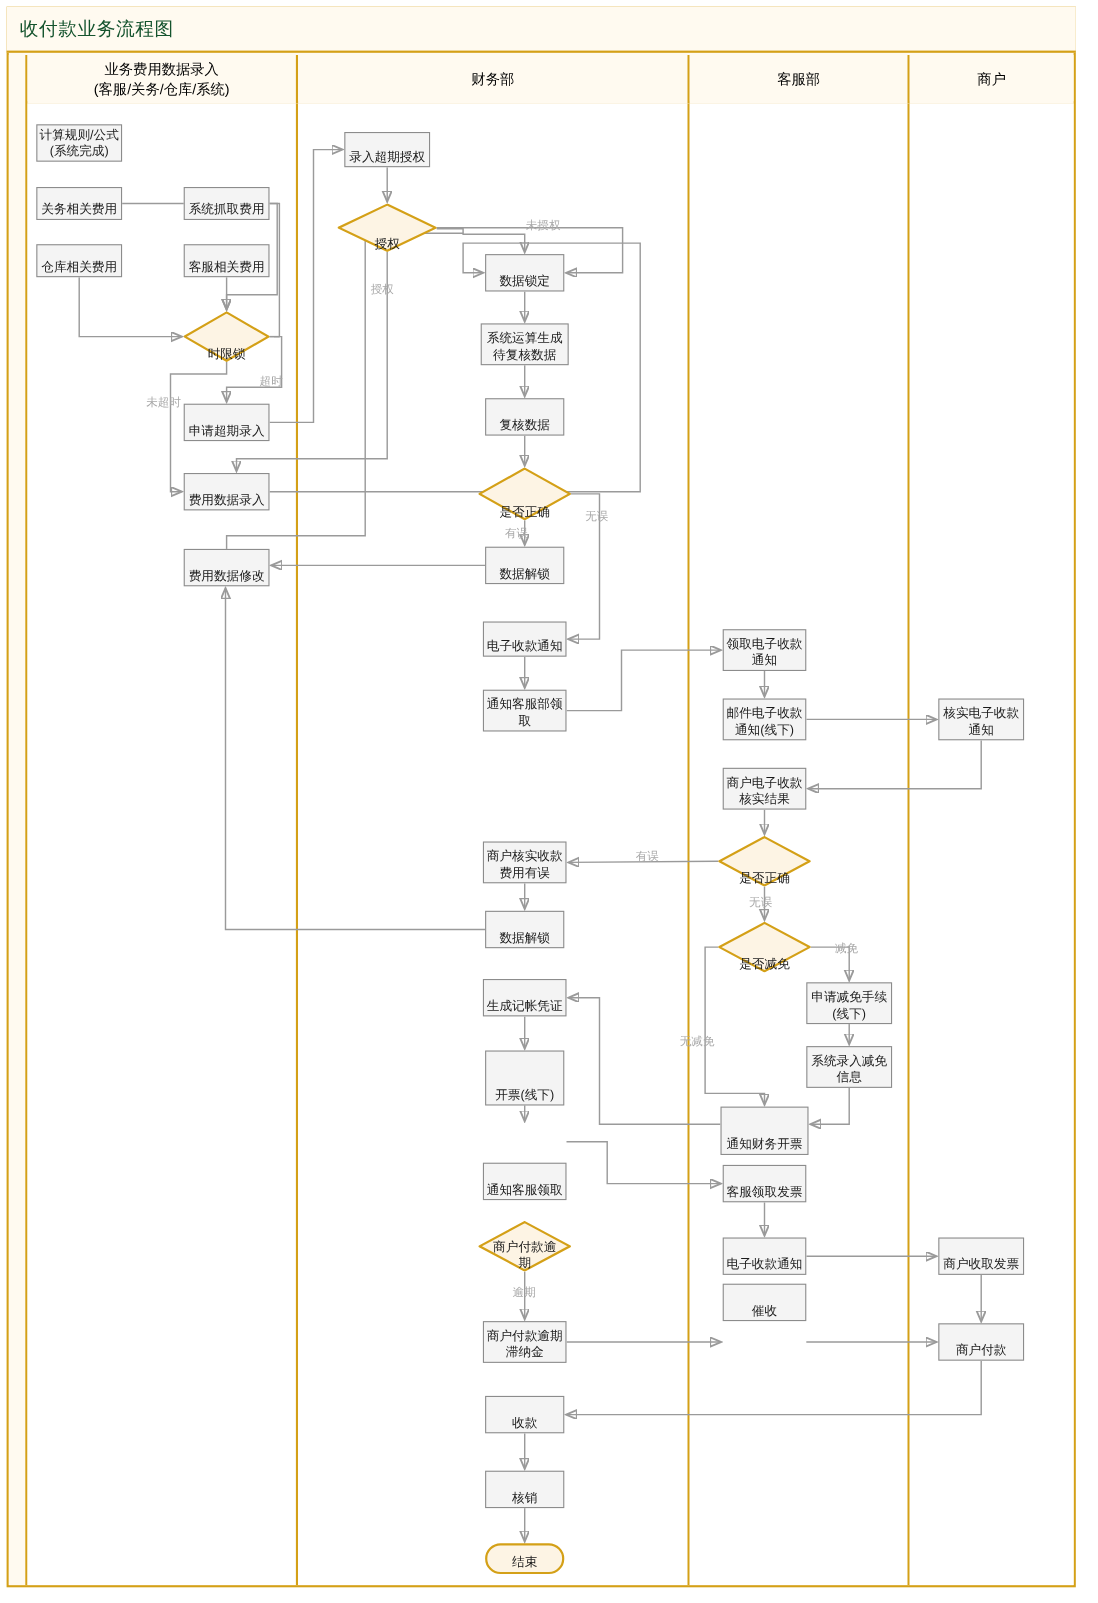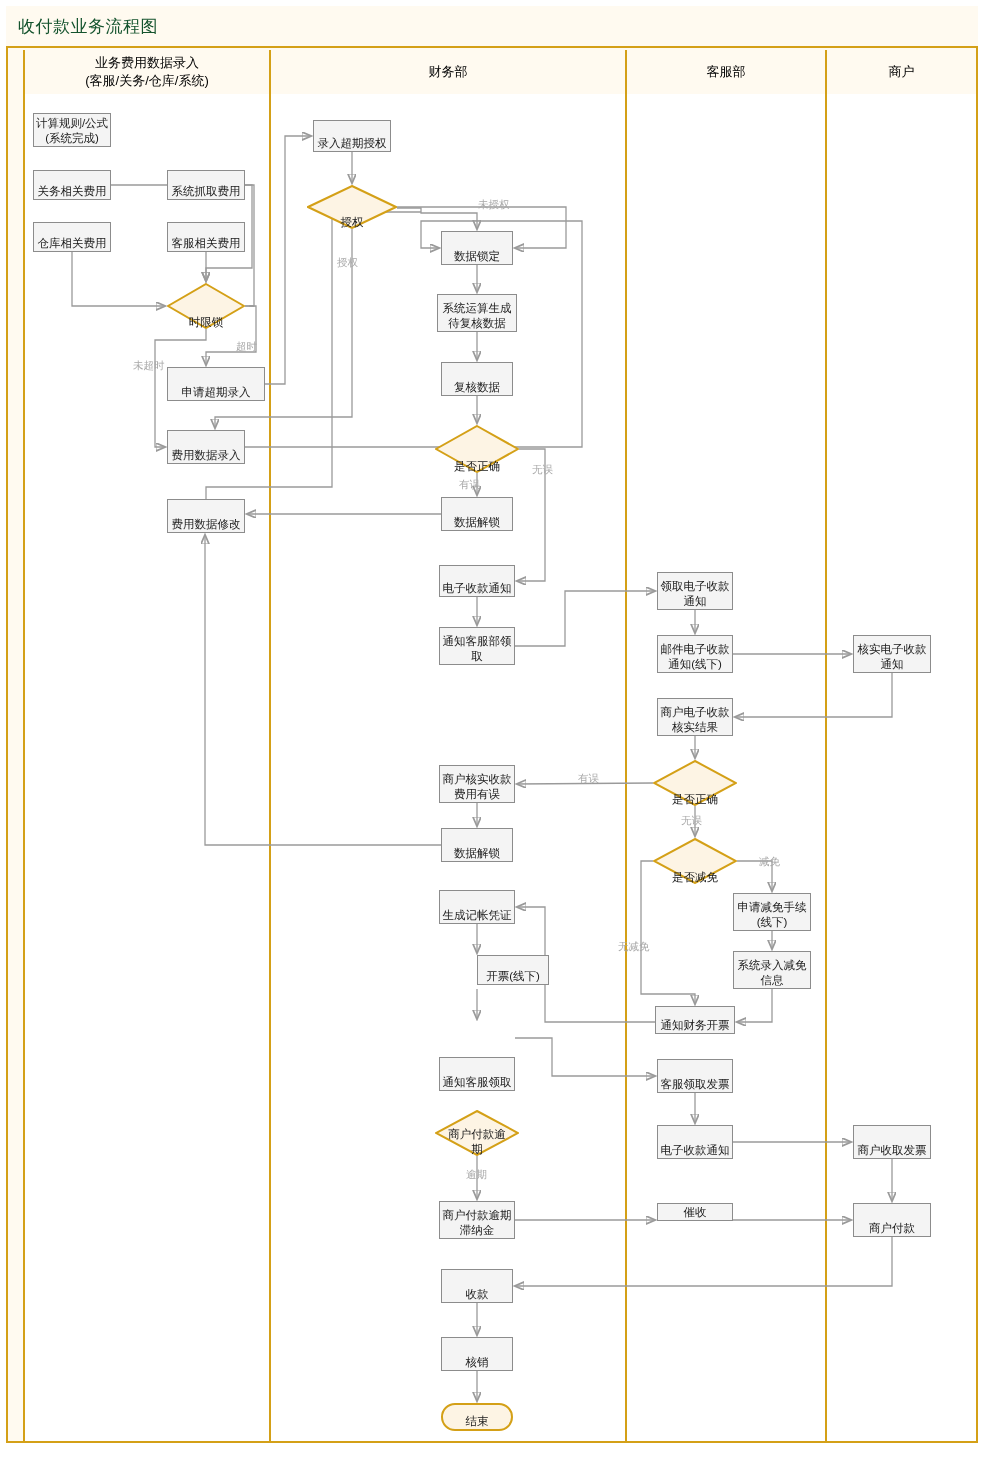--- a/index.html
+++ b/index.html
@@ -214,21 +214,21 @@
       </div>
       <div class="node proc" style="left: 167px; top: 222px; width: 78px; height: 30px;">
         <div>客服相关费用</div>
       </div>
       <div class="node dec" style="left: 167px; top: 283px; width: 78px; height: 46px;">
         <svg class="dec-shape" viewBox="0 0 78 46" preserveAspectRatio="none">
           <polygon points="39,1 77,23 39,45 1,23" fill="#fdf4e4" stroke="#D4A017" stroke-width="2"></polygon>
         </svg>
         <div class="dec-label">时限锁</div>
       </div>
-      <div class="node proc" style="left: 167px; top: 367px; width: 98px; height: 34px;">
+      <div class="node proc" style="left: 167px; top: 367px; width: 78px; height: 34px;">
         <div>申请超期录入</div>
       </div>
       <div class="node proc" style="left: 167px; top: 430px; width: 78px; height: 34px;">
         <div>费用数据录入</div>
       </div>
       <div class="node proc" style="left: 167px; top: 499px; width: 78px; height: 34px;">
         <div>费用数据修改</div>
       </div>
       <div class="node proc" style="left: 313px; top: 120px; width: 78px; height: 32px;">
         <div>录入超期授权</div>
@@ -265,21 +265,21 @@
       </div>
       <div class="node proc" style="left: 439px; top: 765px; width: 76px; height: 38px;">
         <div>商户核实收款<br>费用有误</div>
       </div>
       <div class="node proc" style="left: 441px; top: 828px; width: 72px; height: 34px;">
         <div>数据解锁</div>
       </div>
       <div class="node proc" style="left: 439px; top: 890px; width: 76px; height: 34px;">
         <div>生成记帐凭证</div>
       </div>
-      <div class="node proc" style="left: 441px; top: 955px; width: 72px; height: 30px; margin-left: 36px;">
+      <div class="node proc" style="left: 441px; top: 955px; width: 72px; height: 50px;">
         <div>开票(线下)</div>
       </div>
       <div class="node proc" style="left: 439px; top: 1021px; width: 76px; height: 34px; margin-top: 36px;">
         <div>通知客服领取</div>
       </div>
       <div class="node dec" style="left: 435px; top: 1110px; width: 84px; height: 46px;">
         <svg class="dec-shape" viewBox="0 0 84 46" preserveAspectRatio="none">
           <polygon points="42,1 83,23 42,45 1,23" fill="#fdf4e4" stroke="#D4A017" stroke-width="2"></polygon>
         </svg>
         <div class="dec-label">商户付款逾<br>期</div>
@@ -316,30 +316,30 @@
           <polygon points="42,1 83,23 42,45 1,23" fill="#fdf4e4" stroke="#D4A017" stroke-width="2"></polygon>
         </svg>
         <div class="dec-label">是否减免</div>
       </div>
       <div class="node proc" style="left: 733px; top: 893px; width: 78px; height: 38px;">
         <div>申请减免手续<br>(线下)</div>
       </div>
       <div class="node proc" style="left: 733px; top: 951px; width: 78px; height: 38px;">
         <div>系统录入减免<br>信息</div>
       </div>
-      <div class="node proc" style="left: 655px; top: 1006px; width: 80px; height: 28px;">
+      <div class="node proc" style="left: 655px; top: 1006px; width: 80px; height: 44px;">
         <div>通知财务开票</div>
       </div>
       <div class="node proc" style="left: 657px; top: 1059px; width: 76px; height: 34px;">
         <div>客服领取发票</div>
       </div>
       <div class="node proc" style="left: 657px; top: 1125px; width: 76px; height: 34px;">
         <div>电子收款通知</div>
       </div>
-      <div class="node proc" style="left: 657px; top: 1203px; width: 76px; height: 18px;">
+      <div class="node proc" style="left: 657px; top: 1167px; width: 76px; height: 34px;">
         <div>催收</div>
       </div>
       <div class="node proc" style="left: 853px; top: 635px; width: 78px; height: 38px;">
         <div>核实电子收款<br>通知</div>
       </div>
       <div class="node proc" style="left: 853px; top: 1125px; width: 78px; height: 34px;">
         <div>商户收取发票</div>
       </div>
       <div class="node proc" style="left: 853px; top: 1203px; width: 78px; height: 34px;">
         <div>商户付款</div>

